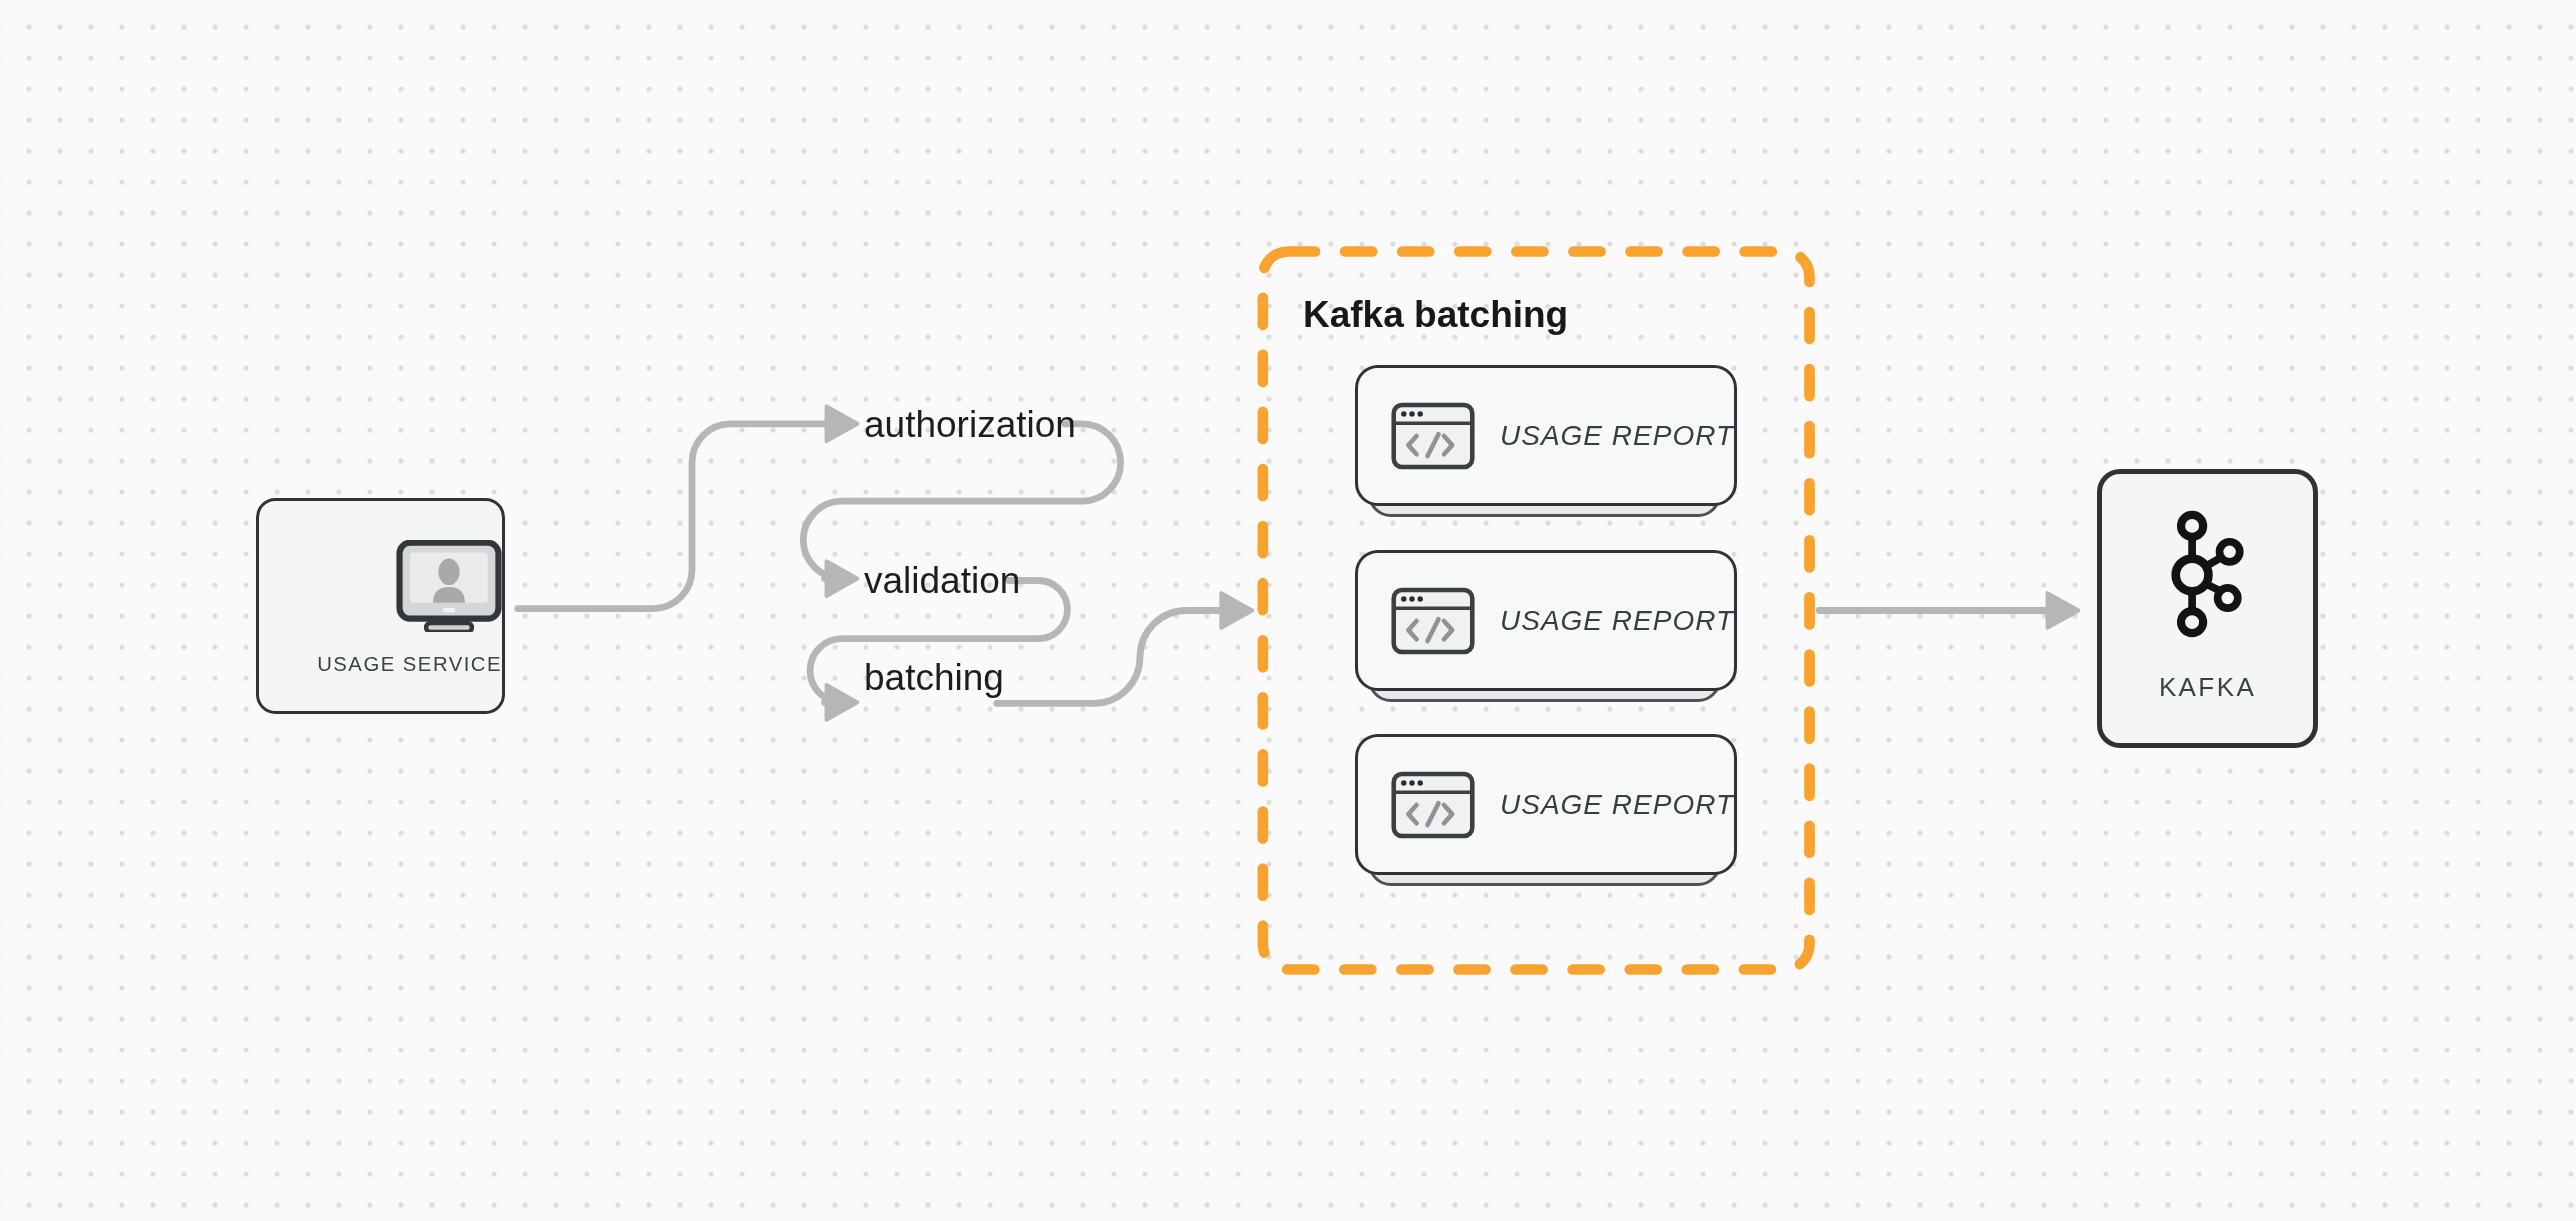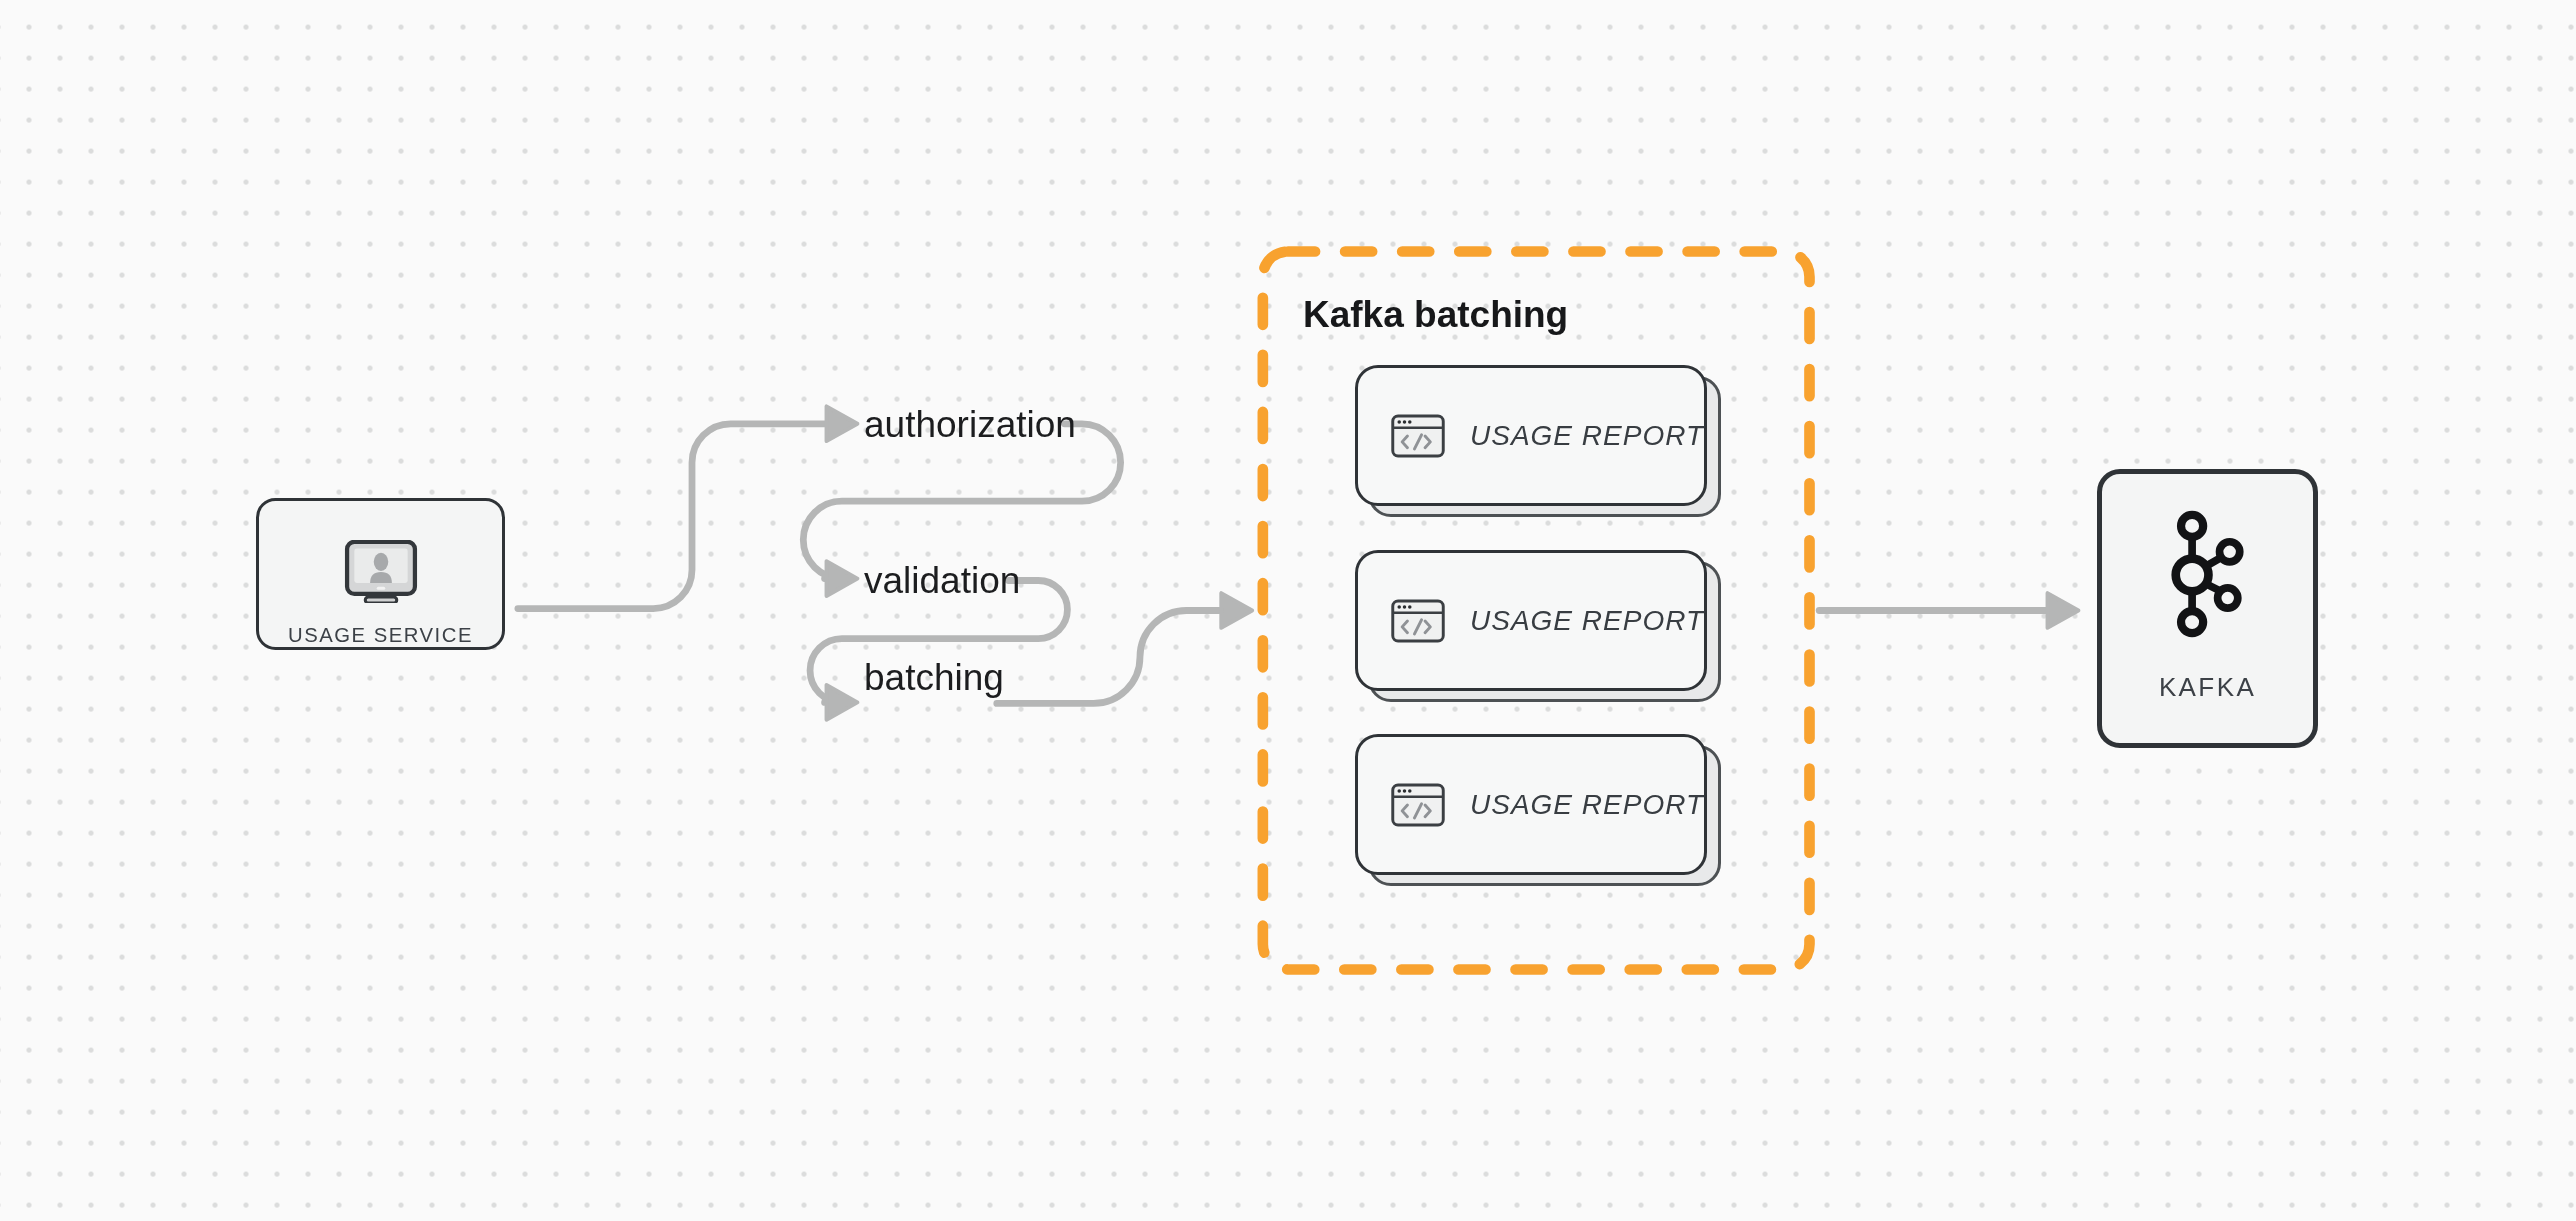--- a/index.html
+++ b/index.html
@@ -22,21 +22,21 @@
   .arrowhead { fill:#b5b6b6; stroke:#b5b6b6; stroke-width:4; stroke-linejoin:round; }
   .dashed-rect { fill:none; stroke:#f8a22f; stroke-width:11; stroke-linecap:round; stroke-dasharray:28 31; }
 
   .node {
     position:absolute;
     background:#f4f5f5;
     border:3.9px solid #2f3337;
     border-radius:19.4px;
     display:flex; flex-direction:column; align-items:center;
   }
-  #usage-service-node { left:256px; top:498px; width:249px; height:152px; padding-top:39px; }
+  #usage-service-node { left:256px; top:498px; width:249px; height:216px; padding-top:39px;align-items:flex-end; }
   #kafka-node { left:2097px; top:469px; width:221px; height:279px; padding-top:35px; border-width:5.8px; border-radius:23px;text-align:right; }
 
   .node-label { color:#3c4147; font-weight:500; }
   #usage-service-node .node-label { font-size:20.3px; letter-spacing:1.5px; margin-top:21px; }
   #kafka-node .node-label { font-size:26px; letter-spacing:2.4px; margin-top:33px; }
 
   .flow-label {
     position:absolute;
     font-size:37px; font-weight:500; color:#1c1d1f;
     line-height:45px; white-space:nowrap;
@@ -53,21 +53,21 @@
 
   .card { position:absolute; left:1355px; width:353px; height:141px; }
   #card-0 { top:365px; }
   #card-1 { top:550px; }
   #card-2 { top:734px; }
   .card-back {
     position:absolute; left:12.6px; top:10.6px; width:353px; height:141px;
     background:#e8e9ea; border:3.9px solid #4d5154; border-radius:23px;
   }
   .card-front {
-    position:absolute; left:0; top:0; width:352px; height:141px;
+    position:absolute; left:0; top:0; width:382px; height:141px;
     background:#f7f8f8; border:3.9px solid #2f3337; border-radius:23px;
     display:flex; align-items:center; padding-left:33px;
   }
   .card-label {
     margin-left:25px;
     font-size:28px; font-style:italic; font-weight:500;
     letter-spacing:1px; color:#383d42; white-space:nowrap;
   }
 </style>
 </head>

